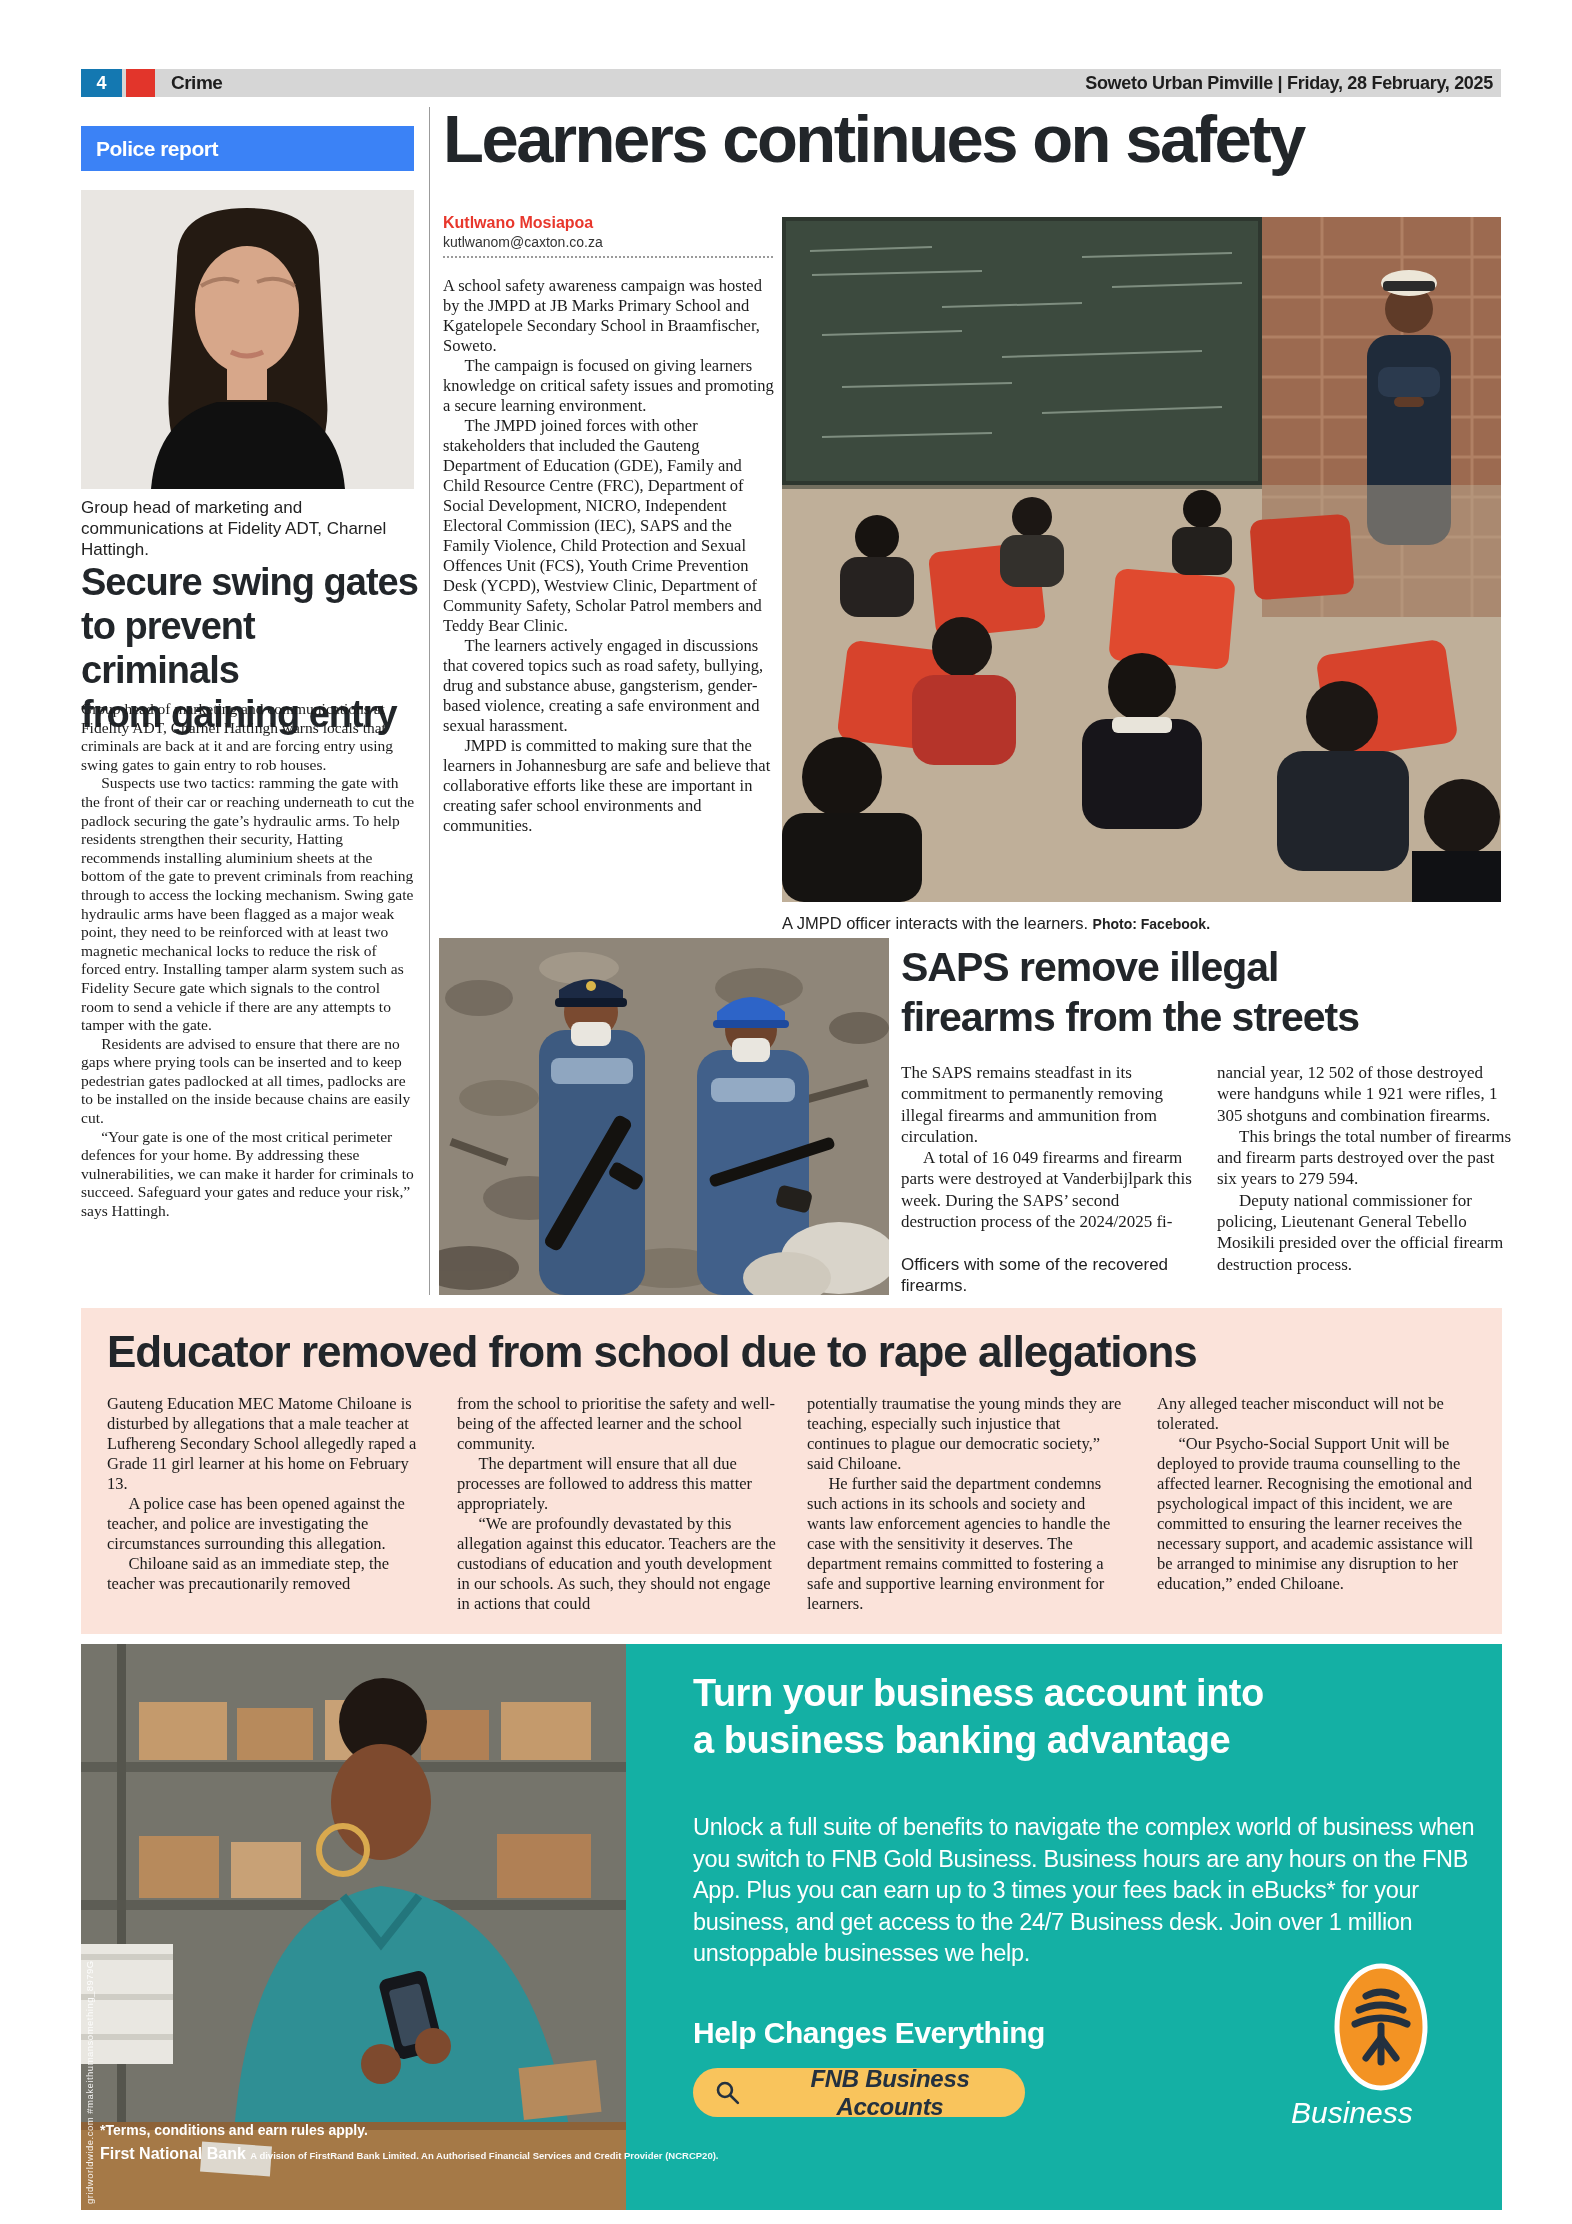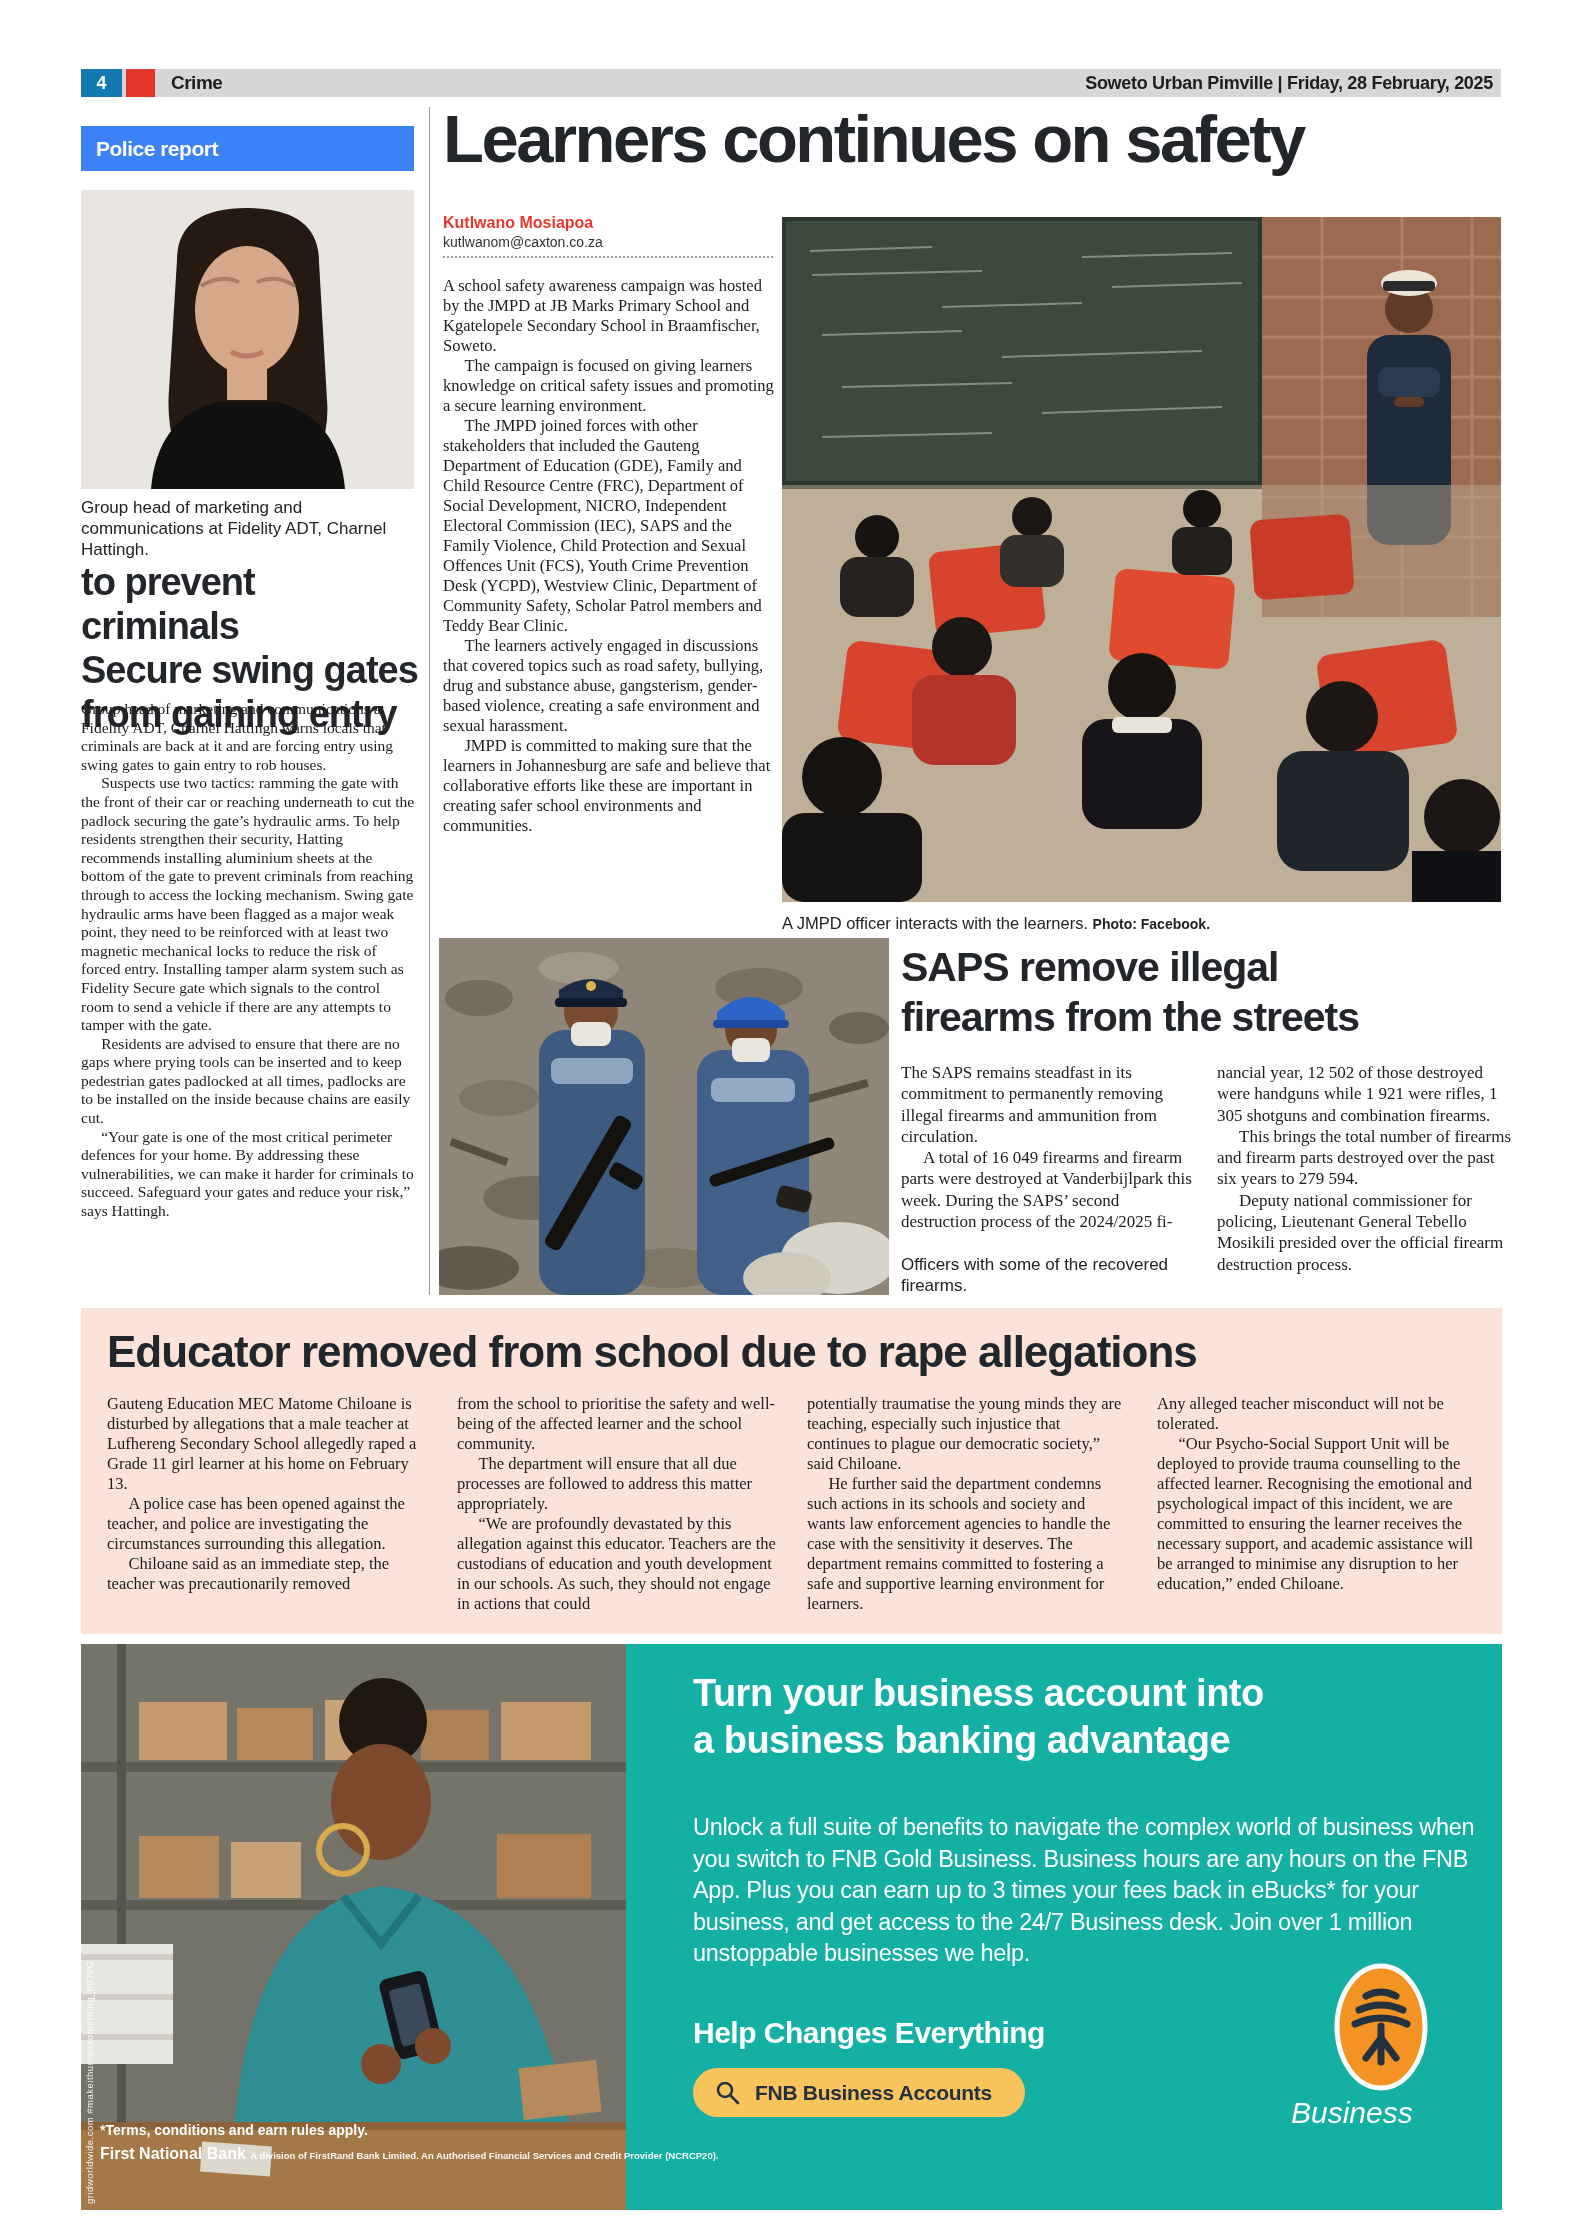--- a/index.html
+++ b/index.html
@@ -65,21 +65,21 @@
 
   
   .ad { left:81px; top:1644px; width:1421px; height:566px; background:#14b0a4; }
   .ad-photo { left:0; top:0; width:545px; height:566px; }
   .ad-headline { left:612px; top:26px; width:800px; color:#fff; font-weight:bold;
                  font-size:38px; line-height:47px; letter-spacing:-0.5px; }
   .ad-body { left:612px; top:168px; width:810px; color:#fff; font-size:23.5px; line-height:31.5px; letter-spacing:-0.3px; }
   .ad-tagline { left:612px; top:372px; color:#fff; font-weight:bold; font-size:30px; letter-spacing:-0.5px; }
   .ad-button { left:612px; top:424px; width:332px; height:49px; background:#f9c45c; border-radius:25px;
                display:flex; align-items:center; gap:14px; padding-left:22px; border:none; cursor:pointer; }
-  .ad-button .lbl { font-weight:bold; font-size:21px; color:#24313f; letter-spacing:-0.3px; }
+  .ad-button .lbl { font-weight:bold; font-size:24px; color:#24313f; letter-spacing:-0.3px;font-style:italic; }
   .ad-logo { left:1252px; top:318px; width:96px; height:130px; }
   .ad-logo-lbl { left:1210px; top:452px; width:180px; color:#fff; font-size:30px;font-style:italic; }
   .ad-fineprint { left:19px; top:478px; width:600px; color:#fff; }
   .ad-fineprint .terms { font-weight:bold; font-size:14px; }
   .ad-fineprint .brandline { margin-top:7px; white-space:nowrap; }
   .ad-fineprint .brand { font-weight:bold; font-size:16px; }
   .ad-fineprint .disc { font-size:9.5px; font-weight:bold; opacity:.95; }
   .ad-agency { left:3px; top:300px; height:260px; color:#fff; font-size:9.5px; opacity:.9;
                writing-mode:vertical-rl; transform:rotate(180deg); letter-spacing:0.5px; }
 </style>
@@ -200,22 +200,22 @@
     <path d="M120 96 Q140 84 158 92" stroke="#8a5f49" stroke-width="4" fill="none" opacity="0.6"></path>
     <path d="M176 92 Q196 84 214 96" stroke="#8a5f49" stroke-width="4" fill="none" opacity="0.6"></path>
     <path d="M150 162 Q166 170 182 162" stroke="#b5705e" stroke-width="5" fill="none" opacity="0.8"></path>
     <rect x="146" y="176" width="40" height="34" fill="#d7a78a"></rect>
     <path d="M70 299 Q76 228 136 212 L196 212 Q258 228 264 299 Z" fill="#101010"></path>
   </svg>
 
   <div class="abs cap-portrait">Group head of marketing and communications at Fidelity ADT, Charnel Hattingh.</div>
 
   <div class="abs h-fidelity">
+      <p>Secure swing gates</p>
       <p>to prevent criminals</p>
-      <p>Secure swing gates</p>
       <p>from gaining entry</p>
     </div>
   <div class="abs bodytext fidelity-body">
       <p>Group head of marketing and communications at Fidelity ADT, Charnel Hattingh warns locals that criminals are back at it and are forcing entry using swing gates to gain entry to rob houses.</p>
       <p>Suspects use two tactics: ramming the gate with the front of their car or reaching underneath to cut the padlock securing the gate’s hydraulic arms. To help residents strengthen their security, Hatting recommends installing aluminium sheets at the bottom of the gate to prevent criminals from reaching through to access the locking mechanism. Swing gate hydraulic arms have been flagged as a major weak point, they need to be reinforced with at least two magnetic mechanical locks to reduce the risk of forced entry. Installing tamper alarm system such as Fidelity Secure gate which signals to the control room to send a vehicle if there are any attempts to tamper with the gate.</p>
       <p>Residents are advised to ensure that there are no gaps where prying tools can be inserted and to keep pedestrian gates padlocked at all times, padlocks are to be installed on the inside because chains are easily cut.</p>
       <p>“Your gate is one of the most critical perimeter defences for your home. By addressing these vulnerabilities, we can make it harder for criminals to succeed. Safeguard your gates and reduce your risk,” says Hattingh.</p>
     </div>
 
   <svg class="abs sapsphoto" viewBox="0 0 450 357" xmlns="http://www.w3.org/2000/svg">

